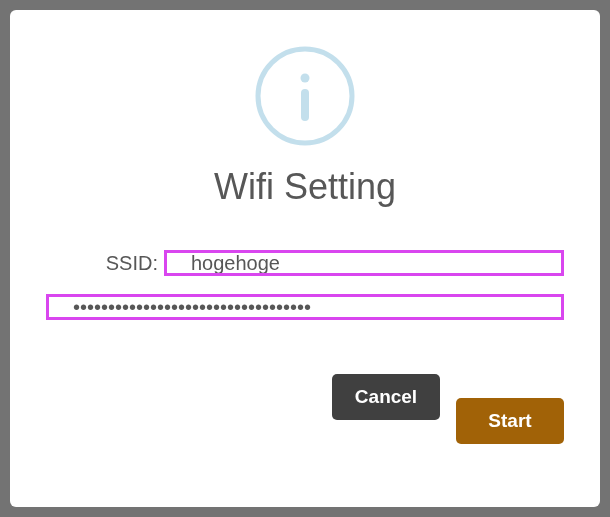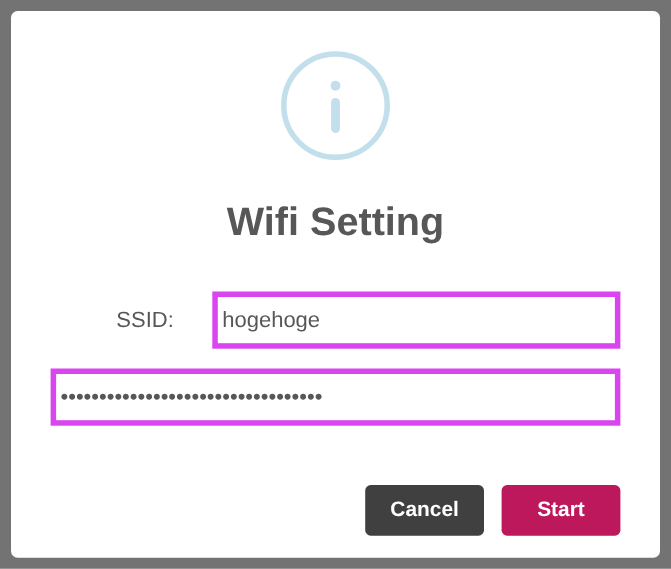--- a/index.html
+++ b/index.html
@@ -40,48 +40,47 @@
       align-items: center;
       justify-content: center;
       margin-top: 6px;
     }
     .info-icon-wrap svg {
       width: 100%;
       height: 100%;
     }
     .modal-title {
       font-size: 36px;
-      font-weight: 700;
+      font-weight: 400;
       color: #575757;
-      margin-top: 33px;
+      margin-top: 18px;
       text-align: center;
     }
     .form {
       width: 100%;
       margin-top: 42px;
     }
     .field-row {
       display: flex;
       align-items: center;
       margin-bottom: 18px;
-      gap: 29px;
     }
     .field-label {
       width: 118px;
       text-align: right;
       font-size: 20px;
       color: #575757;
       padding-right: 6px;
       white-space: nowrap;
     }
     .field-input {
       flex: 1;
-      height: 52px;
-      border: 5px solid #d946ef;
-      padding: 0 4px;
+      height: 26px;
+      border: 3px solid #d946ef;
+      padding: 0 24px;
       font-size: 20px;
       color: #575757;
       font-family: inherit;
       outline: none;
     }
     .field-input::placeholder {
       color: #575757;
     }
     .button-row {
       width: 100%;
@@ -98,21 +97,22 @@
       font-size: 19px;
       font-weight: 600;
       color: #ffffff;
       cursor: pointer;
       font-family: inherit;
     }
     .btn-cancel {
       background: #404040;
     }
     .btn-start {
-      background: #be185d;
+      background: #a16207;
+      margin-top: 24px;
     }
   </style>
 </head>
 <body>
 
 <div class="backdrop"></div>
 
 <div class="modal">
 
   <div class="info-icon-wrap">

